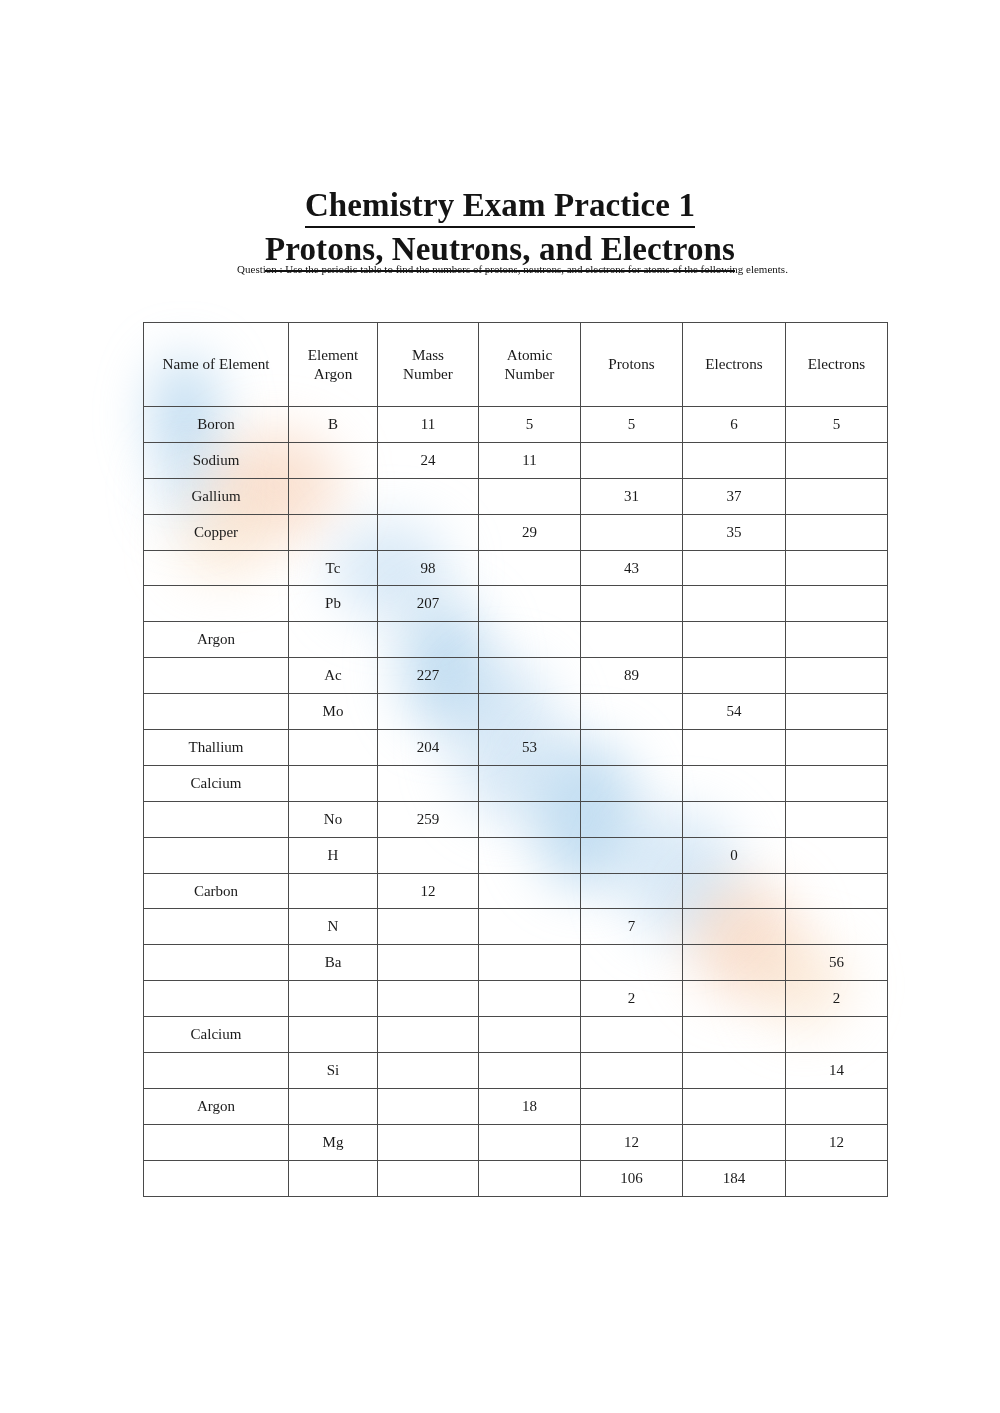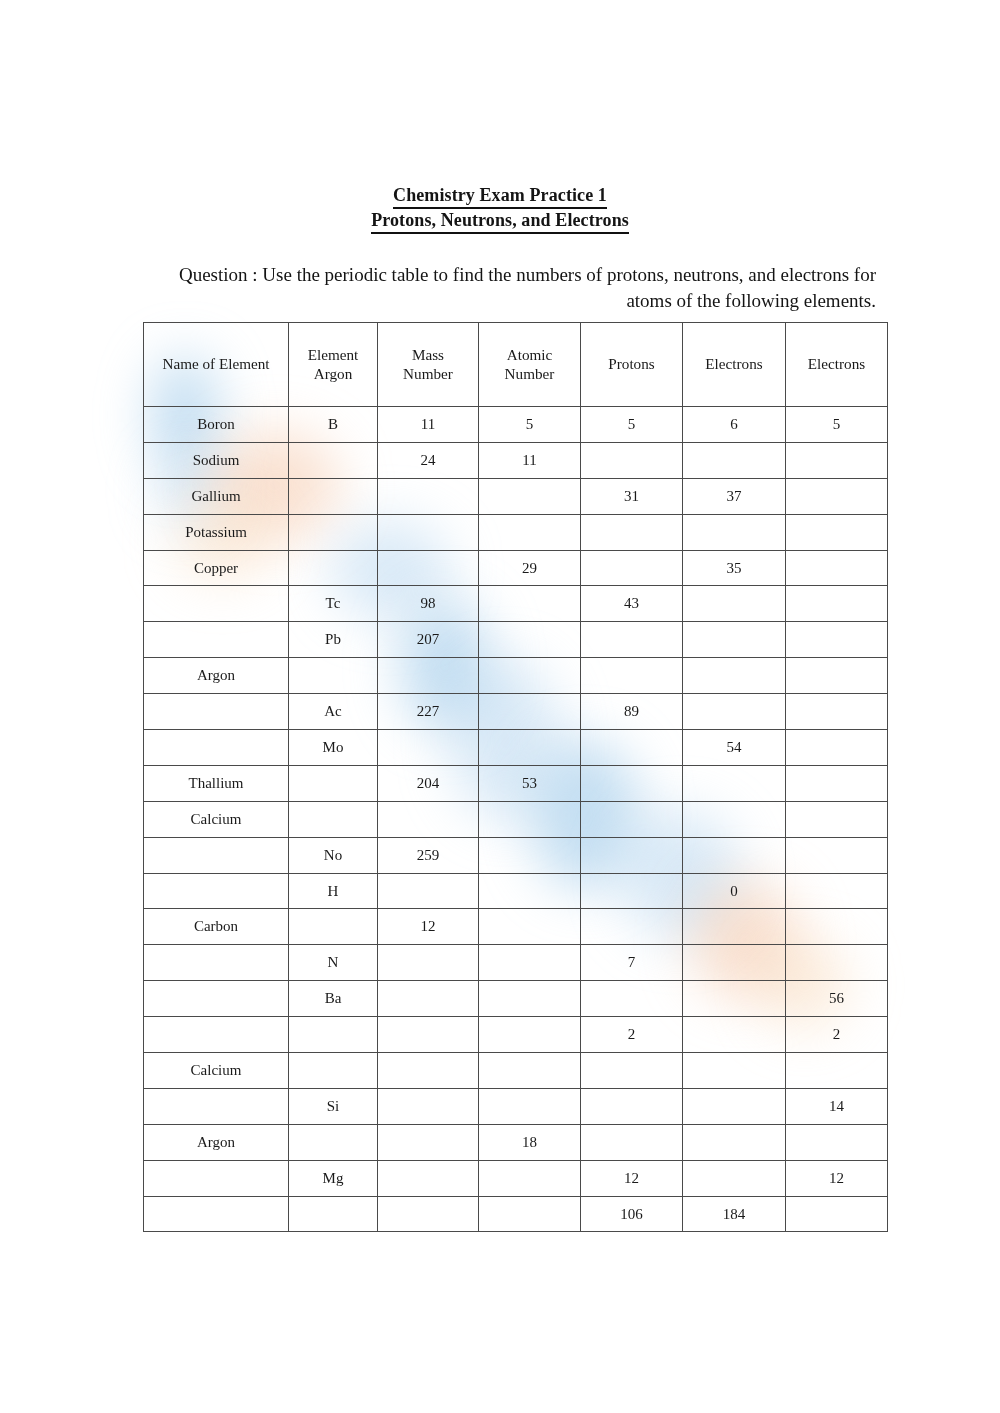--- a/index.html
+++ b/index.html
@@ -37,44 +37,44 @@
   #page {
     position: absolute;
     inset: 0;
     z-index: 1;
   }
 
   
   .doc-title {
     text-align: center;
     font-weight: bold;
-    font-size: 18px;
+    font-size: 33px;
     line-height: 1.28;
     letter-spacing: 0.1px;
   }
   .doc-title .t-line {
     display: inline-block;
     border-bottom: 2.2px solid #111;
     padding-bottom: 0px;
   }
   #title-block {
     position: absolute;
     left: 0;
     right: 0;
     top: 184px;
   }
 
   #question {
     position: absolute;
     left: 149px;
     top: 262px;
     width: 727px;
-    font-size: 19px;
+    font-size: 11px;
     line-height: 1.35;
-    text-align: right;
+    text-align: center;
   }
 
   
   #pte-table {
     position: absolute;
     left: 143px;
     top: 322px;
     width: 744px;
     border-collapse: collapse;
     table-layout: fixed;
@@ -202,29 +202,20 @@
         <tr>
           <td>Gallium</td>
           <td></td>
           <td></td>
           <td></td>
           <td>31</td>
           <td>37</td>
           <td></td>
         </tr>
         <tr>
-          <td>Potassium</td>
-          <td></td>
-          <td></td>
-          <td></td>
-          <td></td>
-          <td></td>
-          <td></td>
-        </tr>
-        <tr>
           <td>Copper</td>
           <td></td>
           <td></td>
           <td>29</td>
           <td></td>
           <td>35</td>
           <td></td>
         </tr>
         <tr>
           <td></td>

